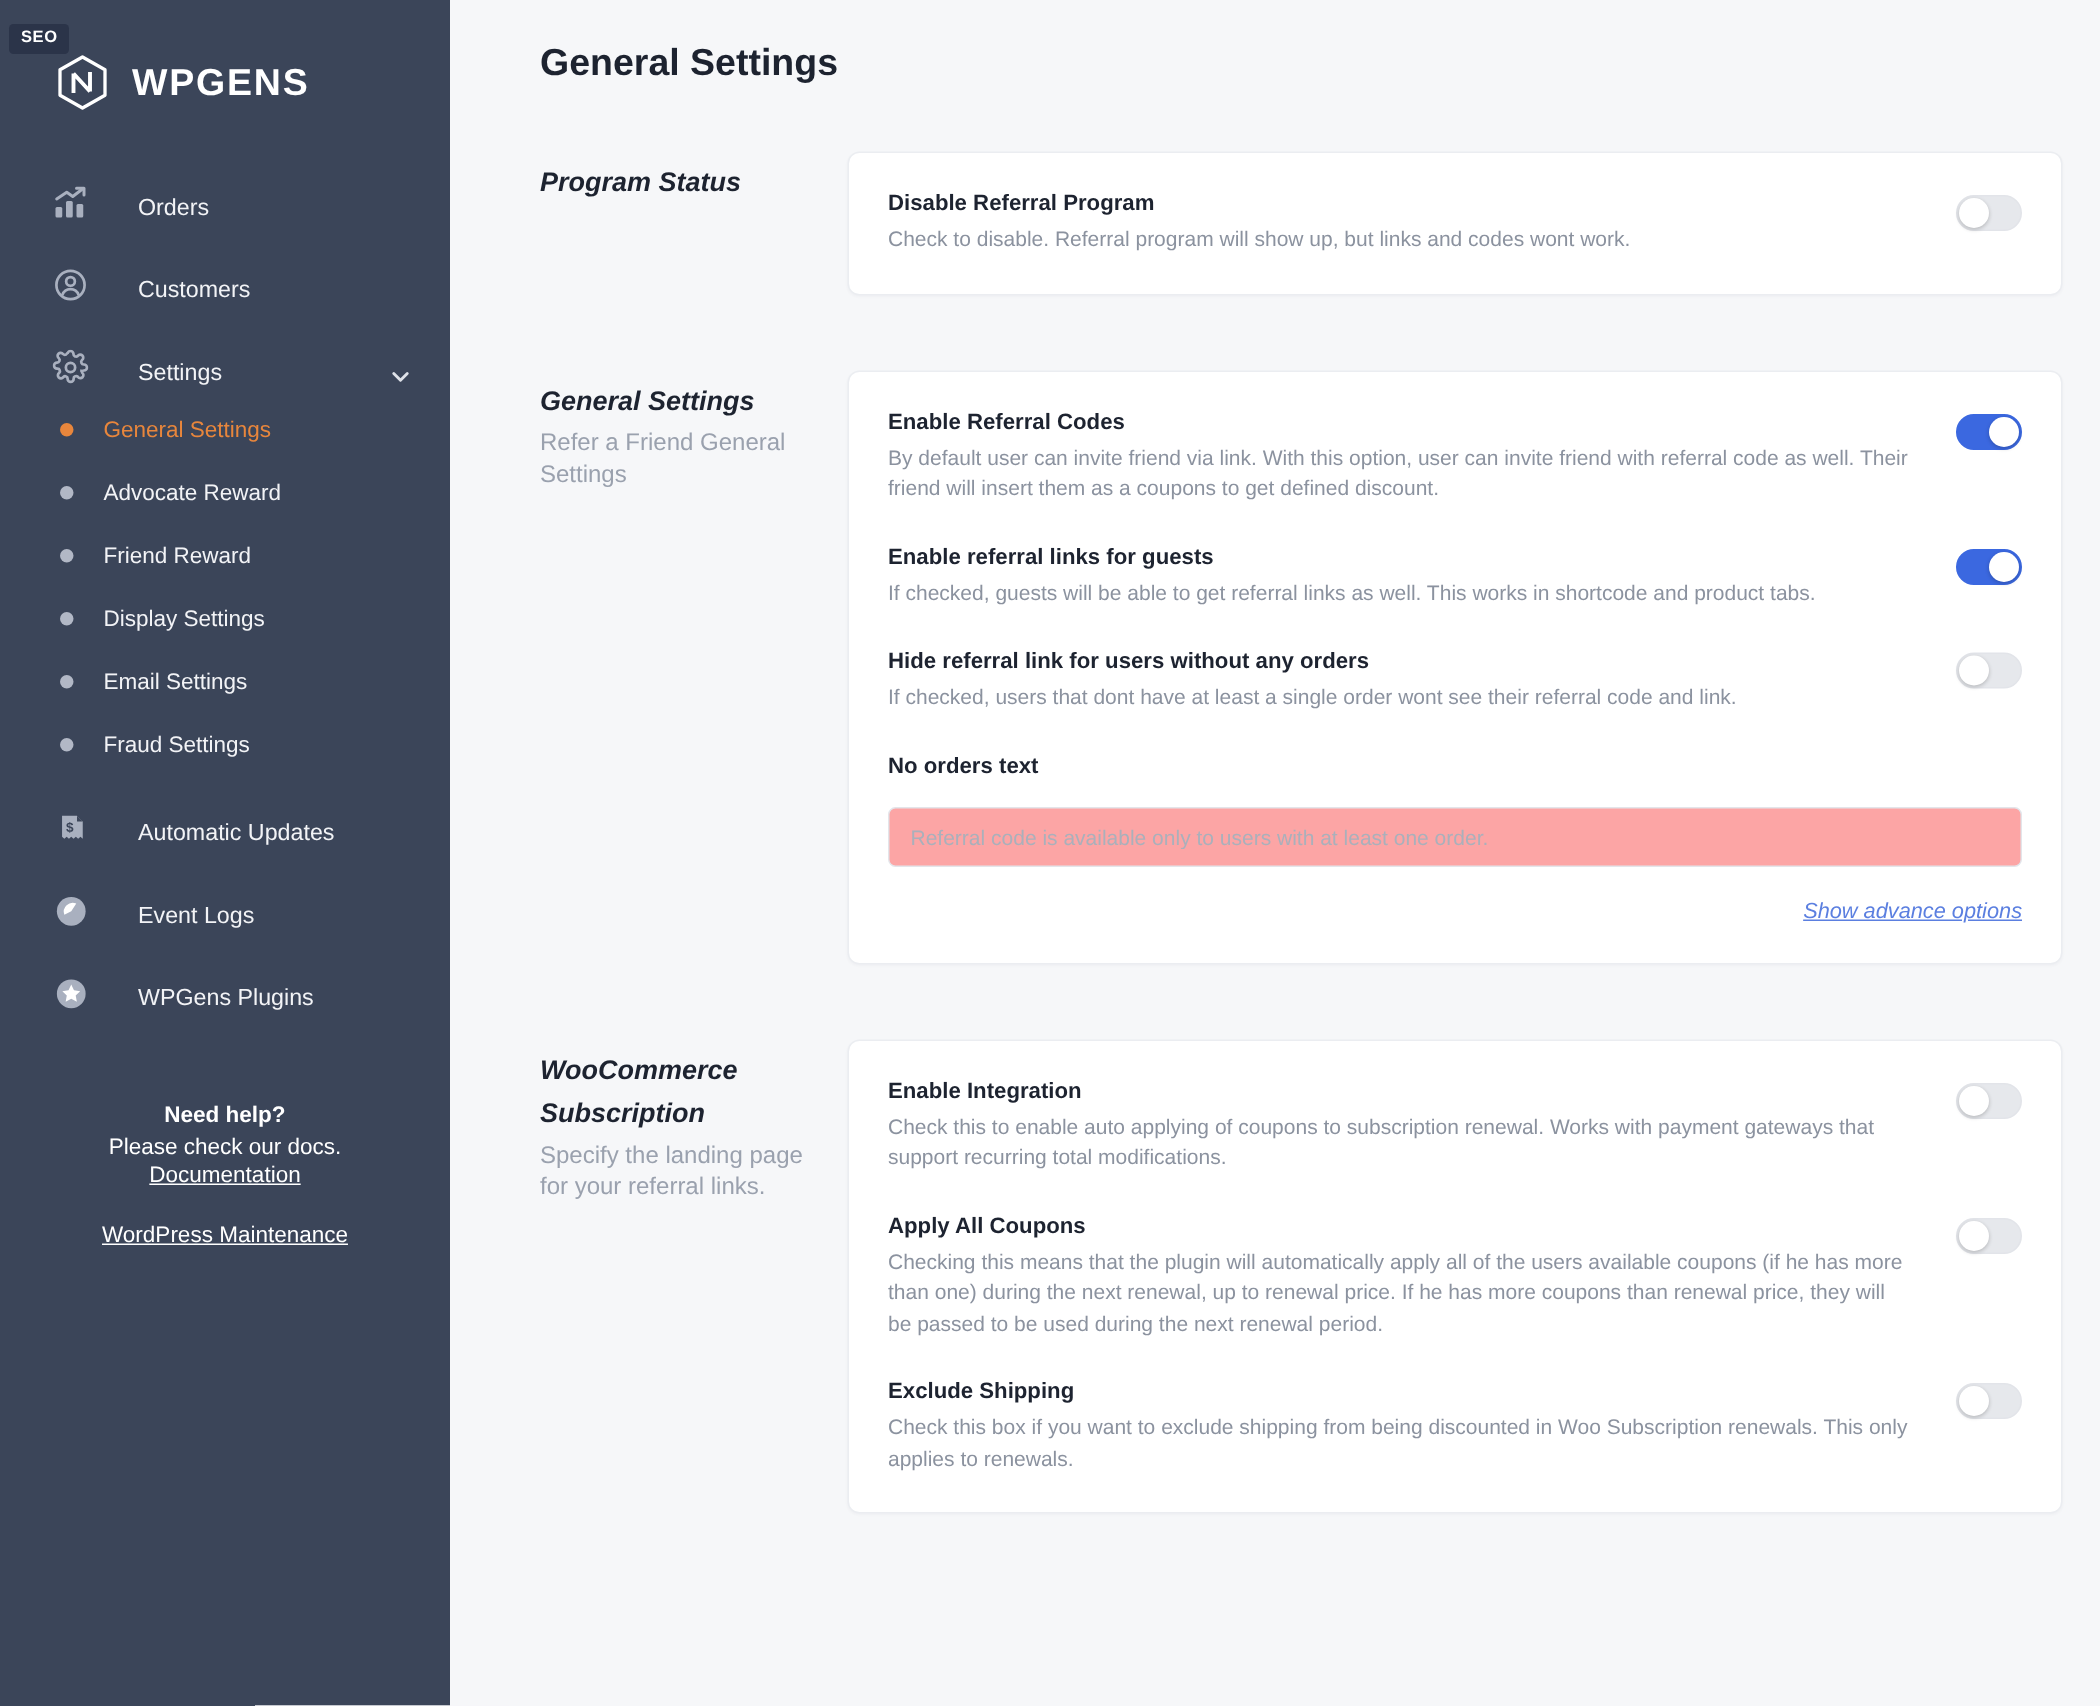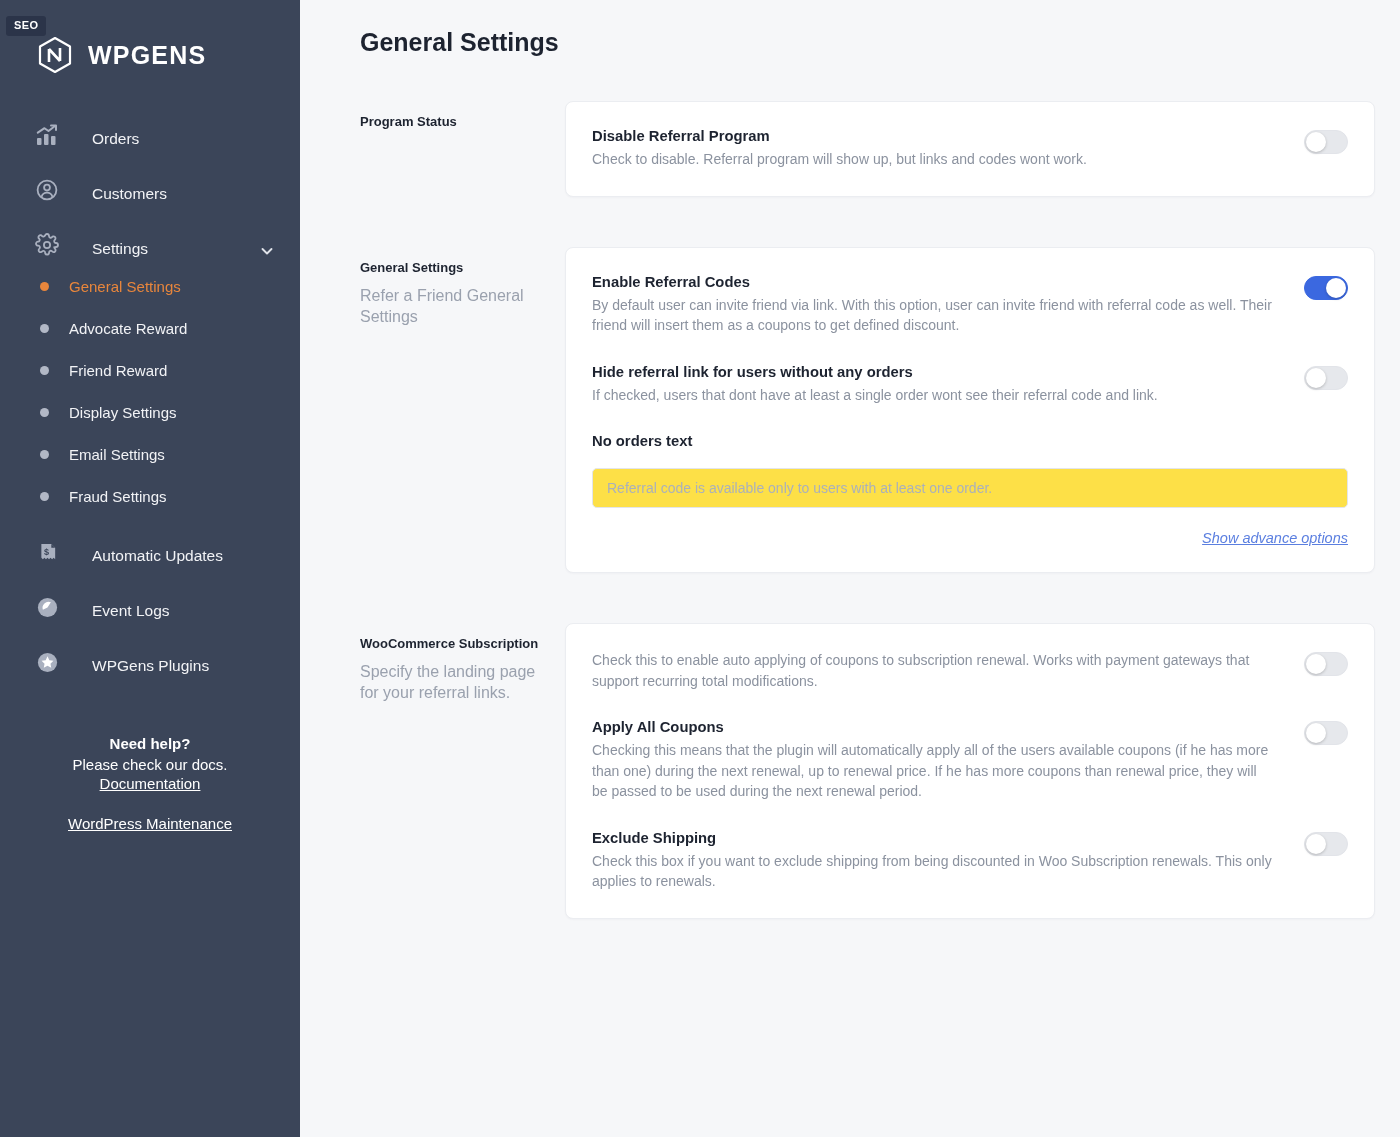--- a/index.html
+++ b/index.html
@@ -136,24 +136,25 @@
   }
 
   .section { display: flex; align-items: flex-start; margin-bottom: 50px; }
   .section-head {
     width: 205px;
     min-width: 205px;
     padding-top: 6px;
     padding-right: 18px;
   }
   .section-title {
-    font-size: 13px;
+    font-size: 18px;
     font-weight: bold;
     color: #1d2330;
     line-height: 29px;
+    font-style: italic;
   }
   .section-desc {
     font-size: 16px;
     color: #9aa1ae;
     line-height: 21px;
     margin-top: 3px;
   }
 
   .card {
     flex: 1;
@@ -210,21 +211,21 @@
   .field-block { margin-bottom: 6px; }
   .text-input {
     width: 100%;
     height: 40px;
     border: 1px solid #e3e5ea;
     border-radius: 5px;
     padding: 0 14px;
     font-size: 14px;
     font-family: "Liberation Sans", sans-serif;
     color: #555c69;
-    background: #fde047;
+    background: #fca5a5;
     margin-top: 14px;
     outline: none;
   }
   .text-input::placeholder { color: #aab0bb; }
 
   .card-footer {
     display: flex;
     justify-content: flex-end;
     margin-top: 22px;
     font-style: italic;
@@ -397,20 +398,29 @@
         <div class="row">
           <div class="row-text">
             <div class="row-title">Enable Referral Codes</div>
             <div class="row-desc">By default user can invite friend via link. With this option, user can invite friend with referral code as well. Their friend will insert them as a coupons to get defined discount.</div>
           </div>
           <div class="toggle on">
             <span class="knob"></span>
           </div>
         </div>
 
+        <div class="row">
+          <div class="row-text">
+            <div class="row-title">Enable referral links for guests</div>
+            <div class="row-desc">If checked, guests will be able to get referral links as well. This works in shortcode and product tabs.</div>
+          </div>
+          <div class="toggle on">
+            <span class="knob"></span>
+          </div>
+        </div>
 
         <div class="row">
           <div class="row-text">
             <div class="row-title">Hide referral link for users without any orders</div>
             <div class="row-desc">If checked, users that dont have at least a single order wont see their referral code and link.</div>
           </div>
           <div class="toggle">
             <span class="knob"></span>
           </div>
         </div>
@@ -429,20 +439,21 @@
 
     <section class="section">
       <div class="section-head">
         <div class="section-title">WooCommerce Subscription</div>
         <div class="section-desc">Specify the landing page for your referral links.</div>
       </div>
       <div class="card">
 
         <div class="row">
           <div class="row-text">
+            <div class="row-title">Enable Integration</div>
             <div class="row-desc">Check this to enable auto applying of coupons to subscription renewal. Works with payment gateways that support recurring total modifications.</div>
           </div>
           <div class="toggle">
             <span class="knob"></span>
           </div>
         </div>
 
         <div class="row">
           <div class="row-text">
             <div class="row-title">Apply All Coupons</div>

